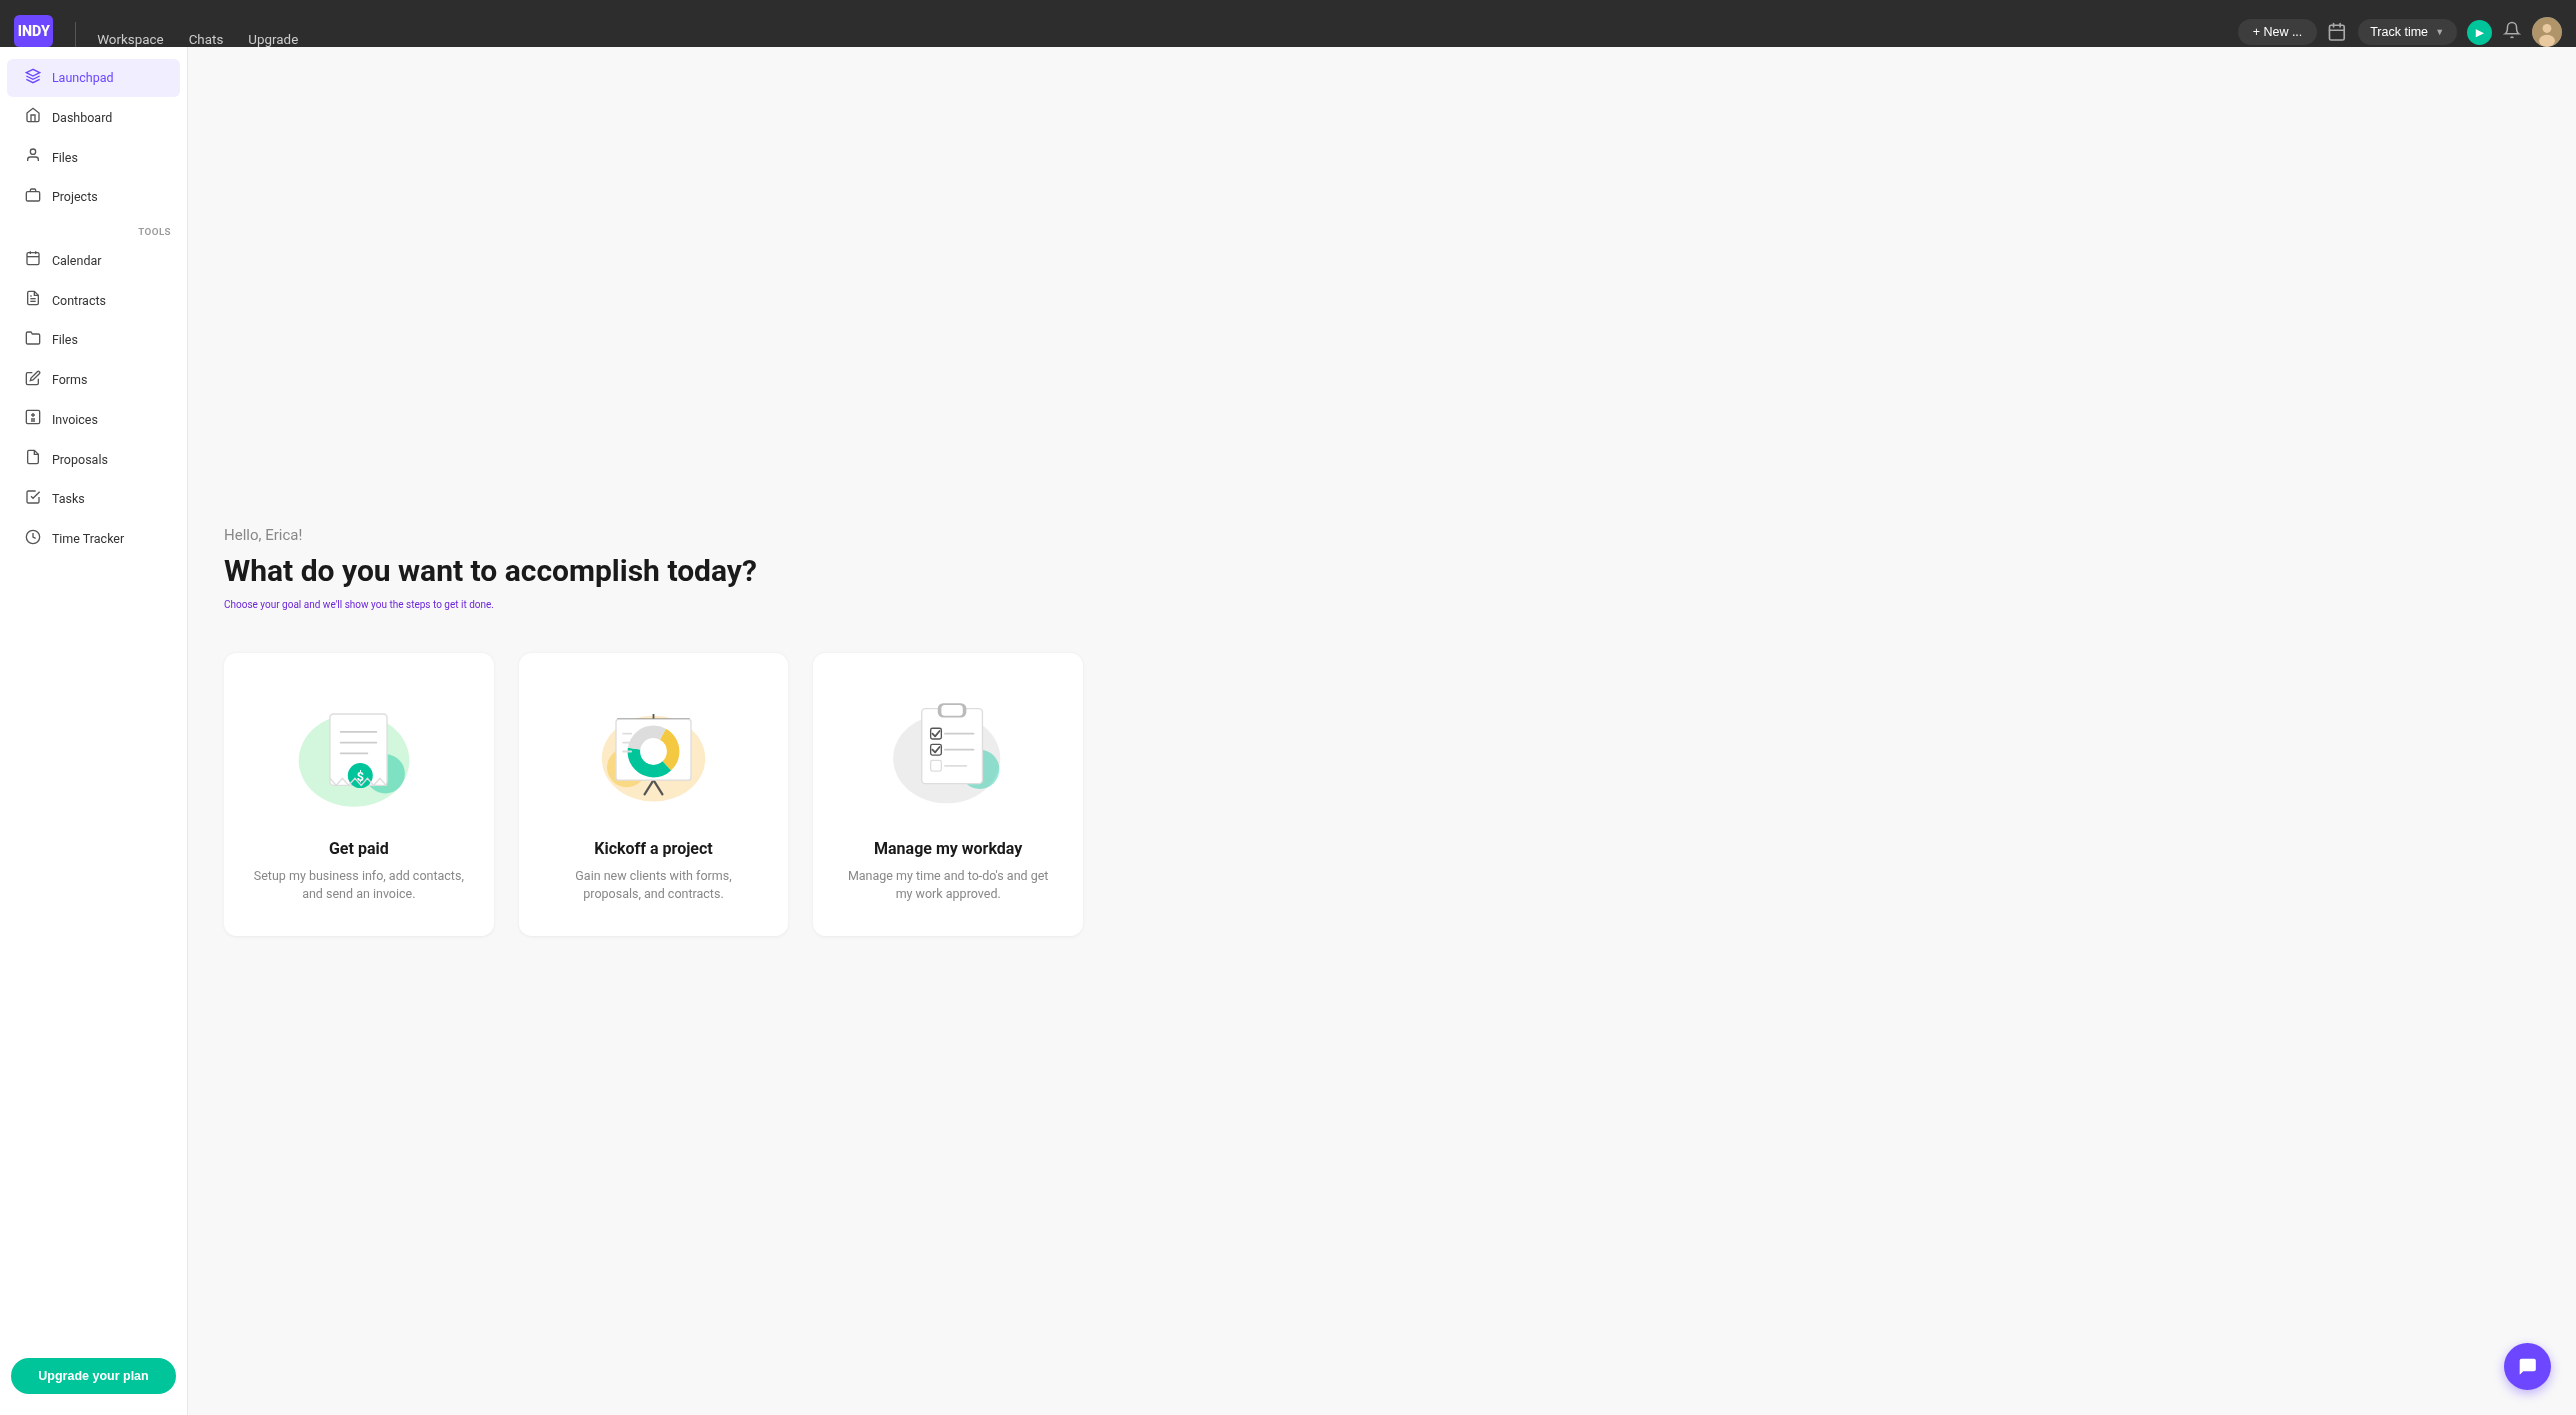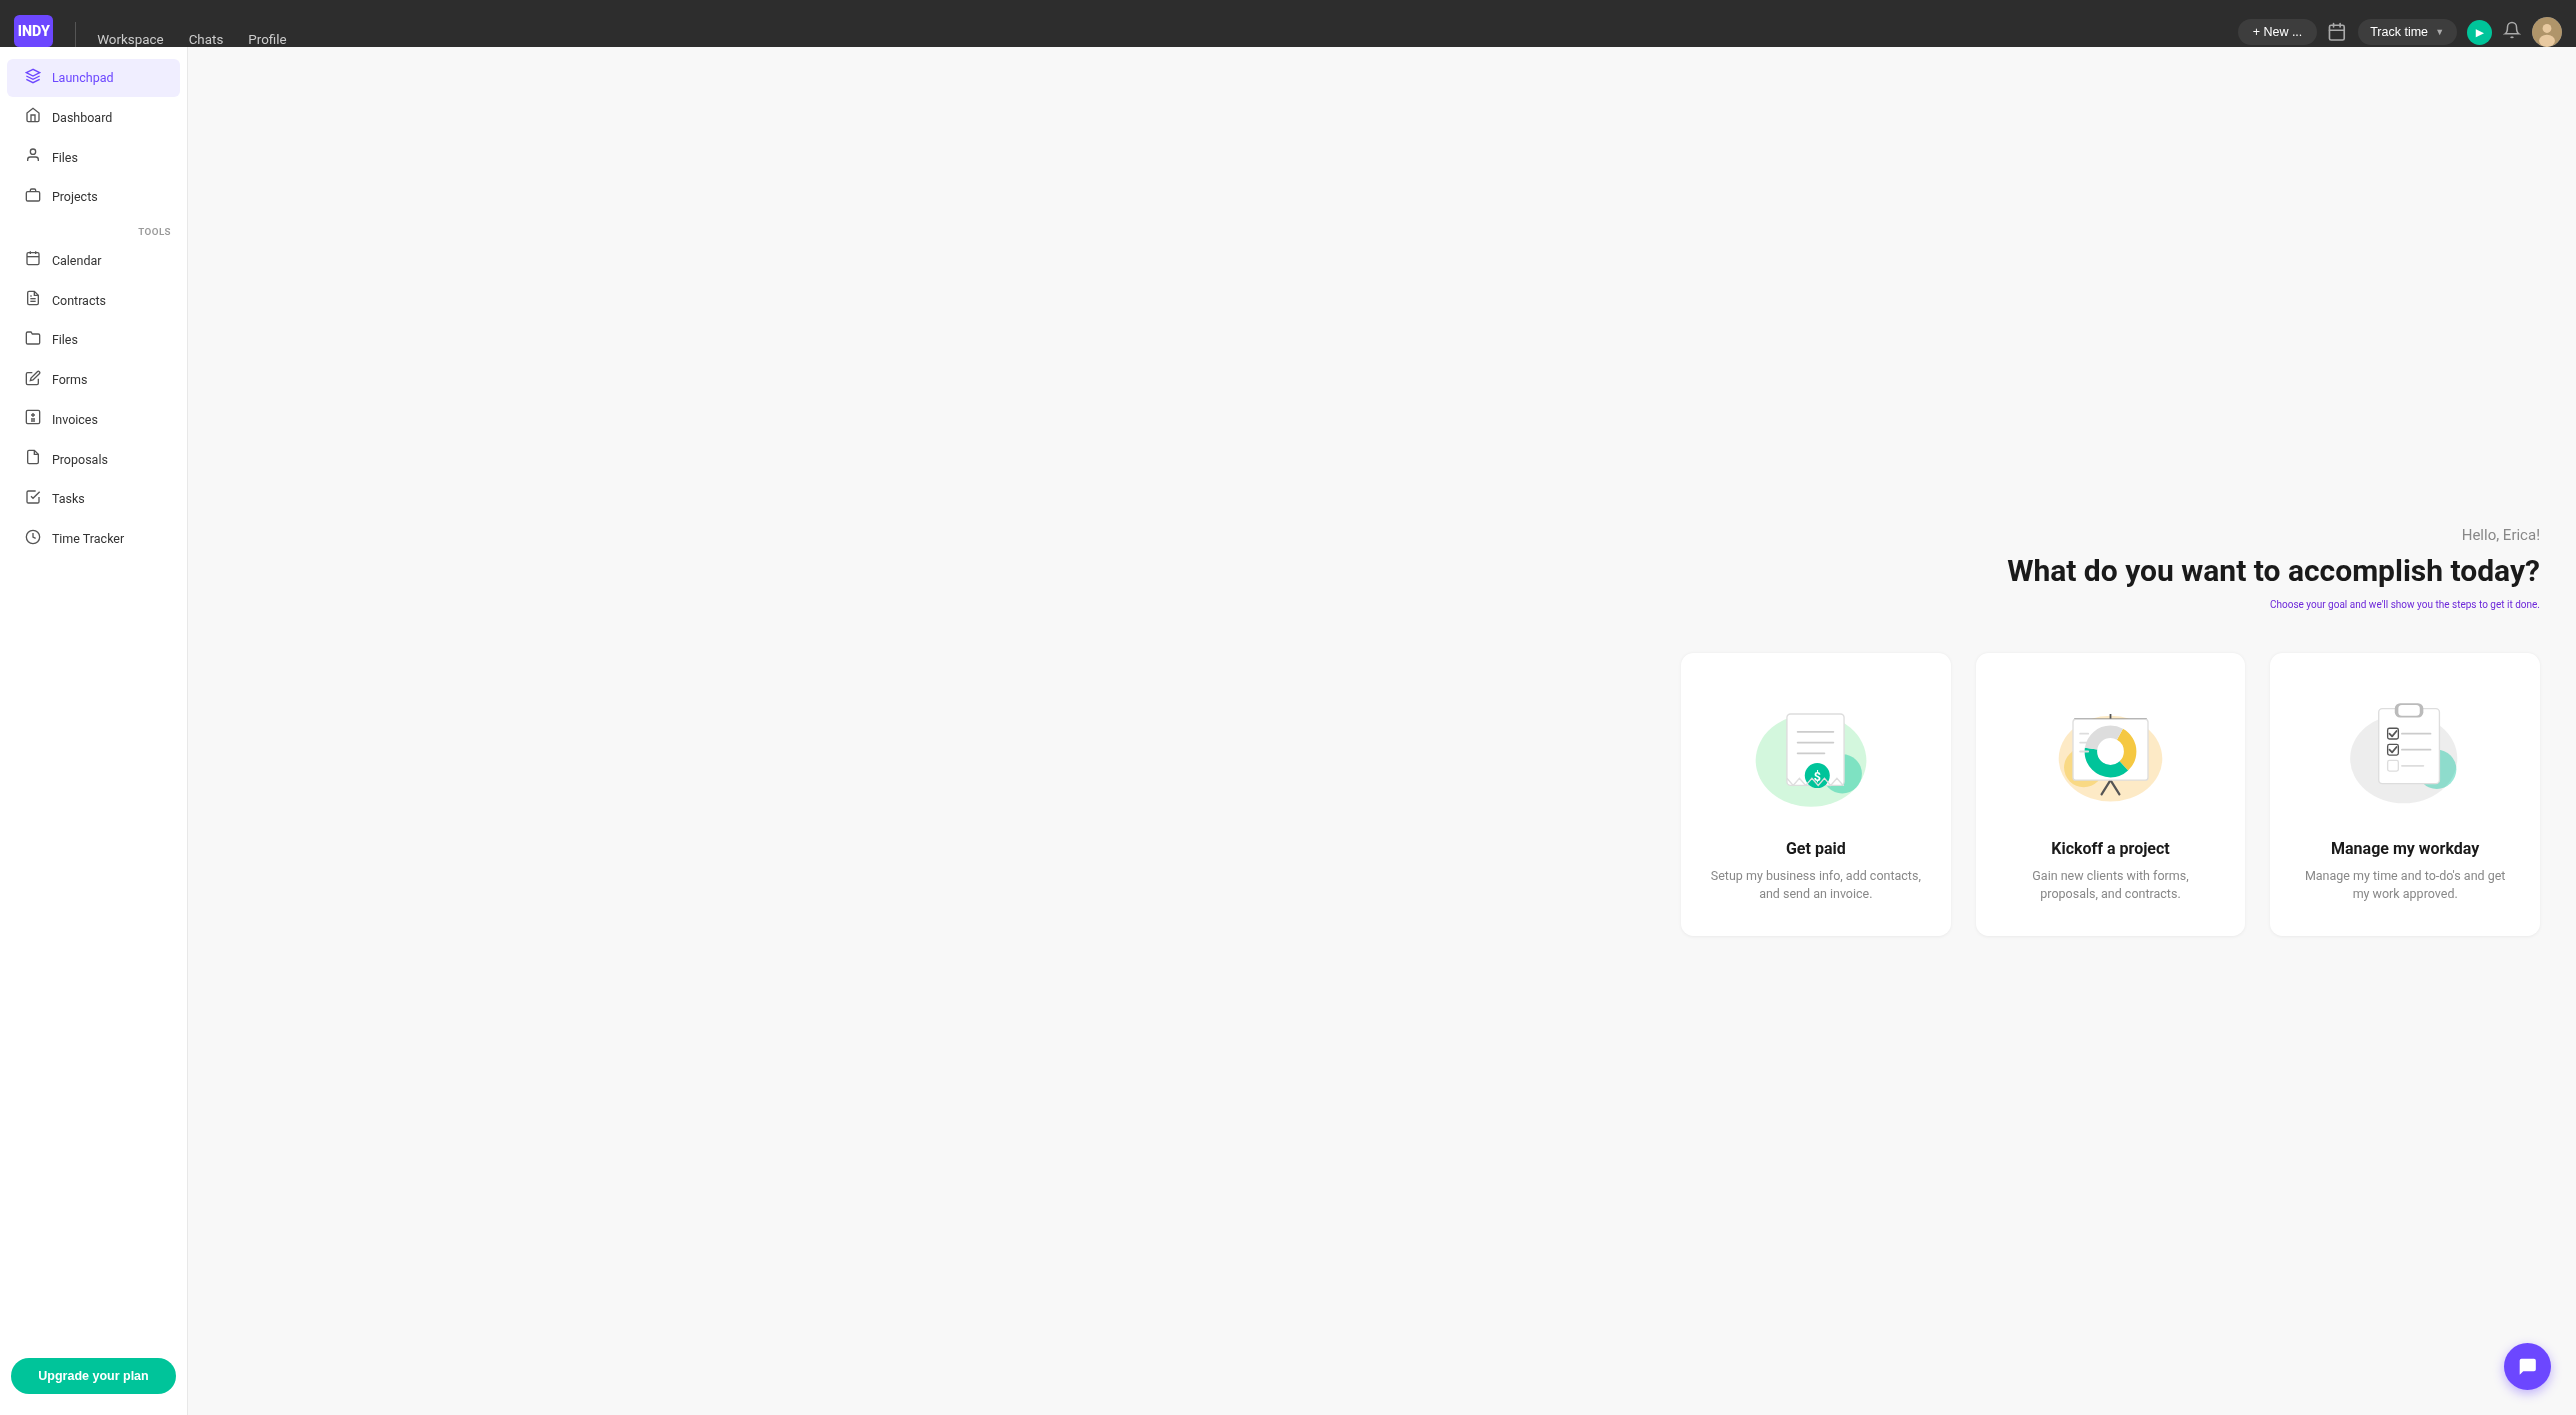--- a/index.html
+++ b/index.html
@@ -170,21 +170,21 @@
       cursor: pointer;
       width: 100%;
     }
 
     
     .content {
       flex: 1;
       overflow-y: auto;
       display: flex;
       flex-direction: column;
-      align-items: flex-end;
+      align-items: flex-start;
       justify-content: center;
       padding: 36px;
       background: #f8f8f8;
     }
     .greeting {
       color: #888;
       font-size: 15px;
       margin-bottom: 9px;
     }
     .headline {
@@ -263,21 +263,21 @@
   </style>
 </head>
 <body>
 
 <nav class="topnav">
   <div class="logo">INDY</div>
   <div class="topnav-divider"></div>
   <div class="topnav-links">
     <a class="topnav-link">Workspace</a>
     <a class="topnav-link">Chats</a>
-    <a class="topnav-link">Profile</a>
+    <a class="topnav-link">Upgrade</a>
   </div>
   <div class="topnav-right">
     <button class="btn-new">+ New ...</button>
     <button class="btn-calendar">
       <svg width="19.7" height="19.7" viewBox="0 0 24 24" fill="none" stroke="#aaa" stroke-width="2" stroke-linecap="round" stroke-linejoin="round">
         <rect x="3" y="4" width="18" height="18" rx="2"></rect>
           <line x1="16" y1="2" x2="16" y2="6"></line>
           <line x1="8" y1="2" x2="8" y2="6"></line>
           <line x1="3" y1="10" x2="21" y2="10"></line>
       </svg>

